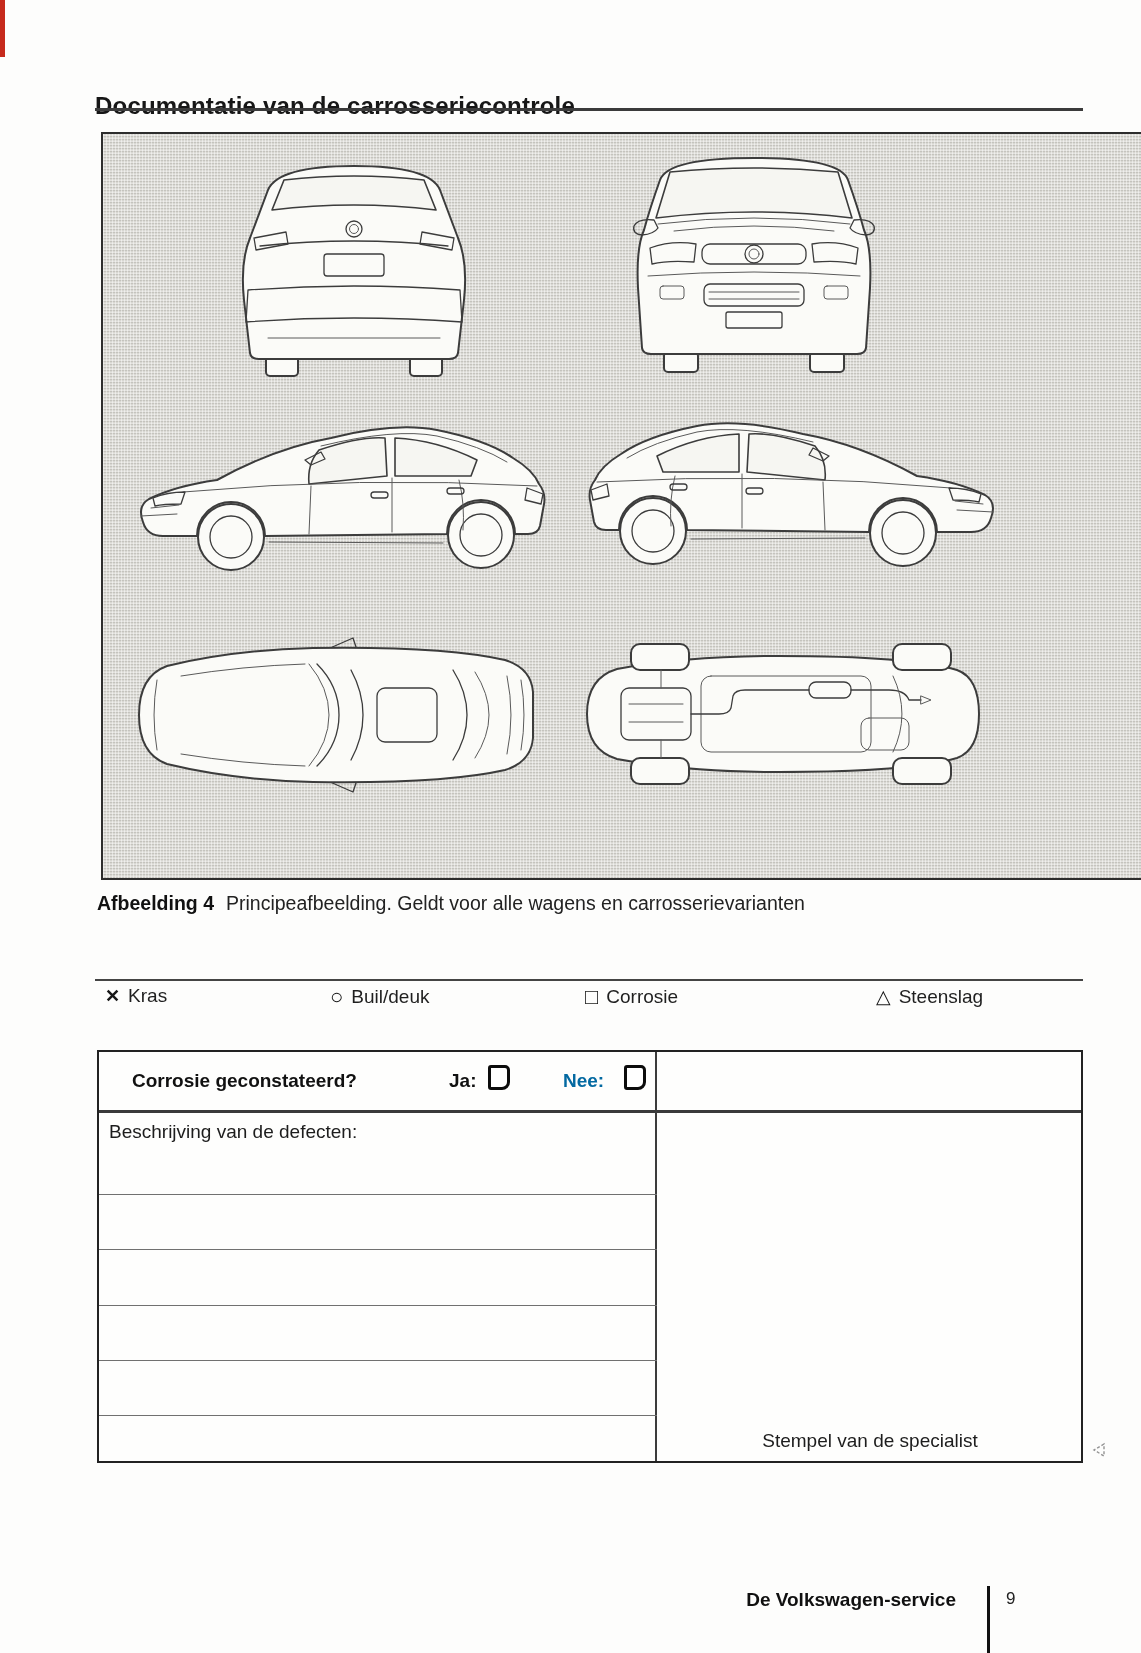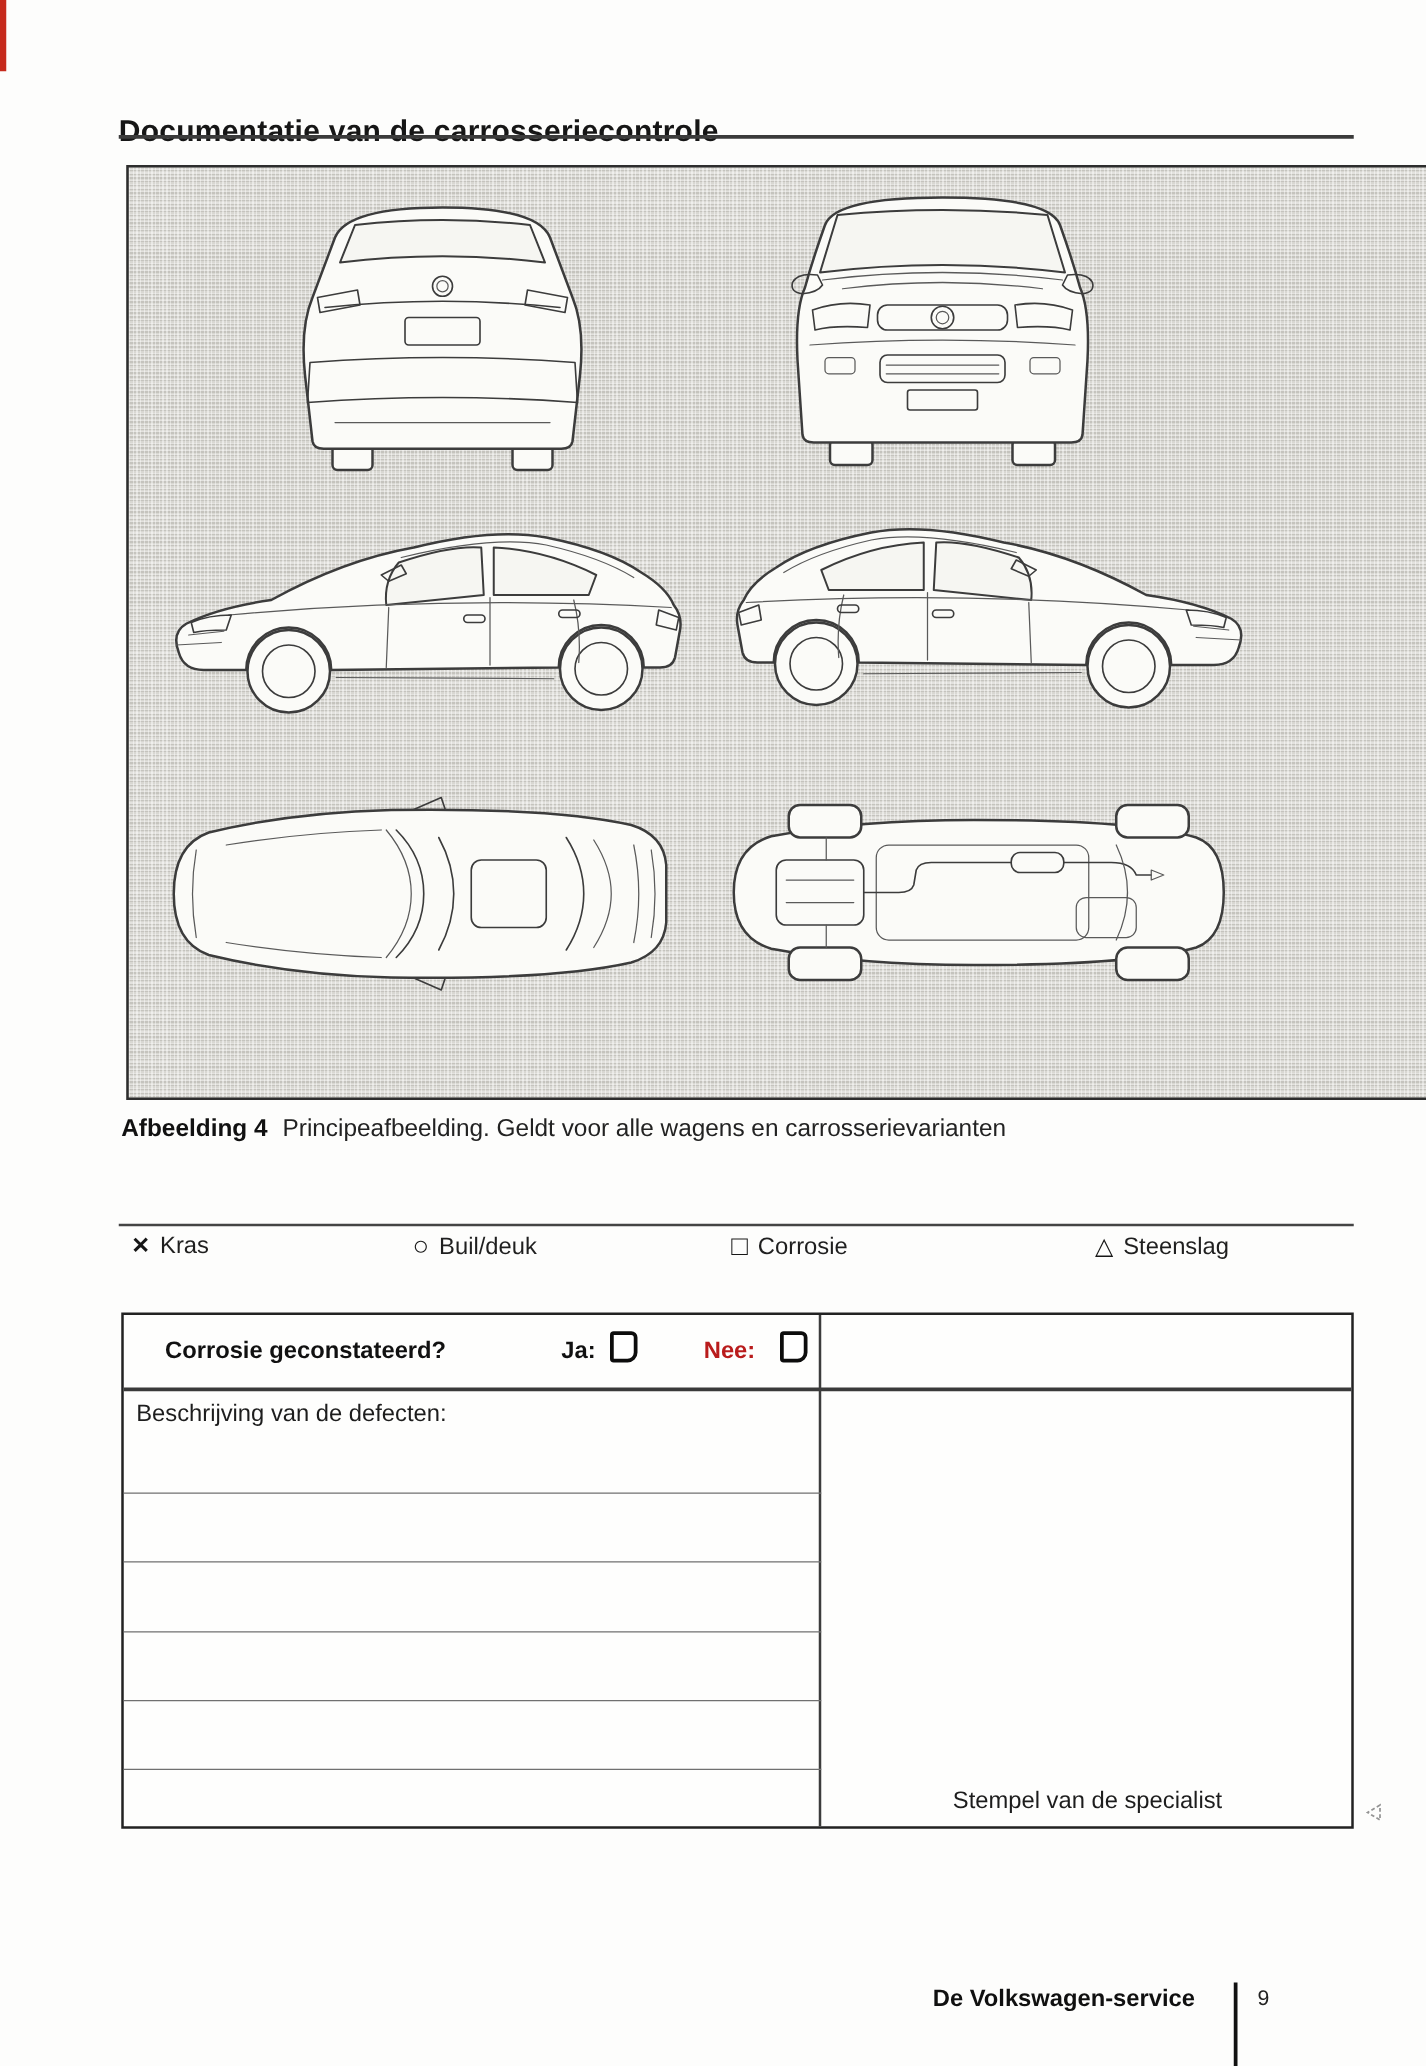--- a/index.html
+++ b/index.html
@@ -61,21 +61,21 @@
 
   
   .defects-table {
     position:absolute; left:97px; top:1050px; width:986px; height:413px;
     border:2.5px solid #222; background:#fefefd;
   }
   .vdiv { position:absolute; left:556px; top:0; bottom:0; width:1.6px; background:#3c3c3c; }
   .hdr-rule { position:absolute; left:0; right:0; top:58px; height:2.6px; background:#3a3a3a; }
   .q-label  { position:absolute; left:33px; top:18px; font-size:19px; font-weight:bold; color:#111; }
   .ja-label { position:absolute; left:350px; top:18px; font-size:19px; font-weight:bold; color:#111; }
-  .nee-label{ position:absolute; left:464px; top:18px; font-size:19px; font-weight:bold; color:#b91c1c; }
+  .nee-label{ position:absolute; left:464px; top:18px; font-size:19px; font-weight:bold; color:#0369a1; }
   .cbx {
     position:absolute; top:13px; width:22px; height:25px;
     border:3.6px solid #0c0c0c; border-radius:3px 5px 8px 3px; background:#fff; cursor:pointer;
   }
   .cbx-ja { left:389px; } .cbx-nee { left:525px; }
   .descr-label { position:absolute; left:10px; top:69px; font-size:19px; color:#1d1d1d; }
   .writing-line { position:absolute; left:0; width:558px; height:55px; border-top:1.3px solid #707070; }
   .wl-0 { top:142px; } .wl-1 { top:197px; } .wl-2 { top:253px; } .wl-3 { top:308px; } .wl-4 { top:363px; }
   .stamp-label { position:absolute; left:556px; width:430px; top:378px; text-align:center; font-size:19px; color:#1d1d1d; }
 

